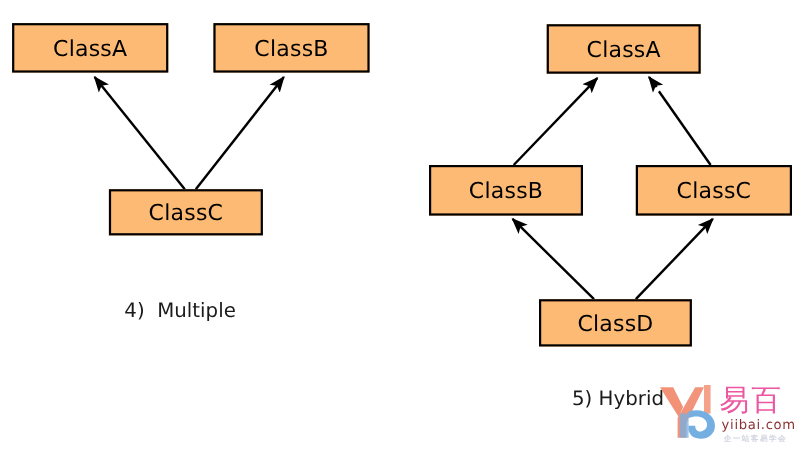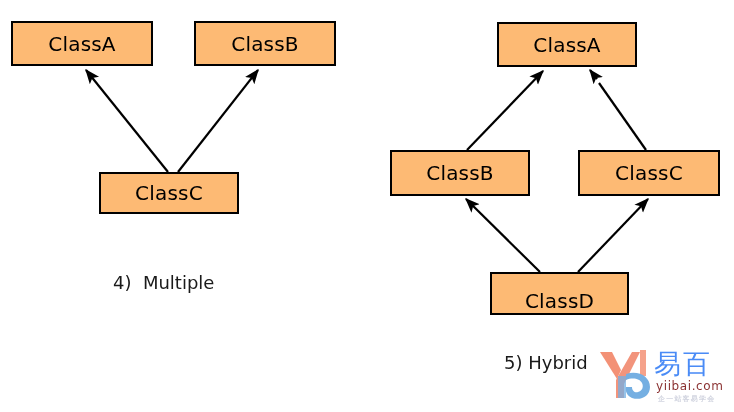--- a/index.html
+++ b/index.html
@@ -57,21 +57,21 @@
     left: 0px;
     top: 2px;
     width: 62px;
     height: 56px;
   }
   .wm-cn {
     position: absolute;
     left: 58px;
     top: 2px;
     font-size: 27px;
-    color: #3b82f6;
+    color: #ec4899;
     letter-spacing: 2px;
     white-space: nowrap;
     font-family: Liberation Mono, monospace;
   }
   .wm-url {
     position: absolute;
     left: 60px;
     top: 35px;
     font-size: 12px;
     color: #7f1d1d;
@@ -127,25 +127,25 @@
 
   <div class="class-box" style="left:497px; top:22px; width:140px; height:45px;">
     <span>ClassA</span>
   </div>
   <div class="class-box" style="left:390px; top:150px; width:140px; height:46px;">
     <span>ClassB</span>
   </div>
   <div class="class-box" style="left:578px; top:150px; width:142px; height:46px;">
     <span>ClassC</span>
   </div>
-  <div class="class-box" style="left:490px; top:272px; width:139px; height:43px;align-items:flex-end;">
+  <div class="class-box" style="left:490px; top:272px; width:139px; height:43px;">
     <span>ClassD</span>
   </div>
 
-  <div class="caption" style="left:504px; top:352px;">5) Hybrid</div>
+  <div class="caption" style="left:520px; top:352px;">5) Hybrid</div>
 
   <div id="watermark">
     <svg class="wm-logo" viewBox="0 0 62 56" xmlns="http://www.w3.org/2000/svg">
       <path d="M 4 6 L 16 6 L 25 24 L 21 33 L 4 6 Z" fill="#f2886b"></path>
       <path d="M 44 4 L 50 4 L 50 30 L 44 30 Z" fill="#f2886b" opacity="0.85"></path>
       <path d="M 36 6 L 44 6 L 28 38 L 28 52 L 20 52 L 20 34 L 36 6 Z" fill="#f07d60" opacity="0.9"></path>
       <path d="M 30 28 C 43 24 54 31 54 41 C 54 50 45 55 36 52 C 31 50 29 45 30 41 L 36 41 C 36 45 39 47 42 46 C 46 45 48 41 46 37 C 44 33 37 31 30 34 Z" fill="#6aa9e0"></path>
       <path d="M 22 30 L 30 30 L 30 52 L 22 52 Z" fill="#6aa9e0" opacity="0.75"></path>
     </svg>
     <div class="wm-cn">易百</div>

